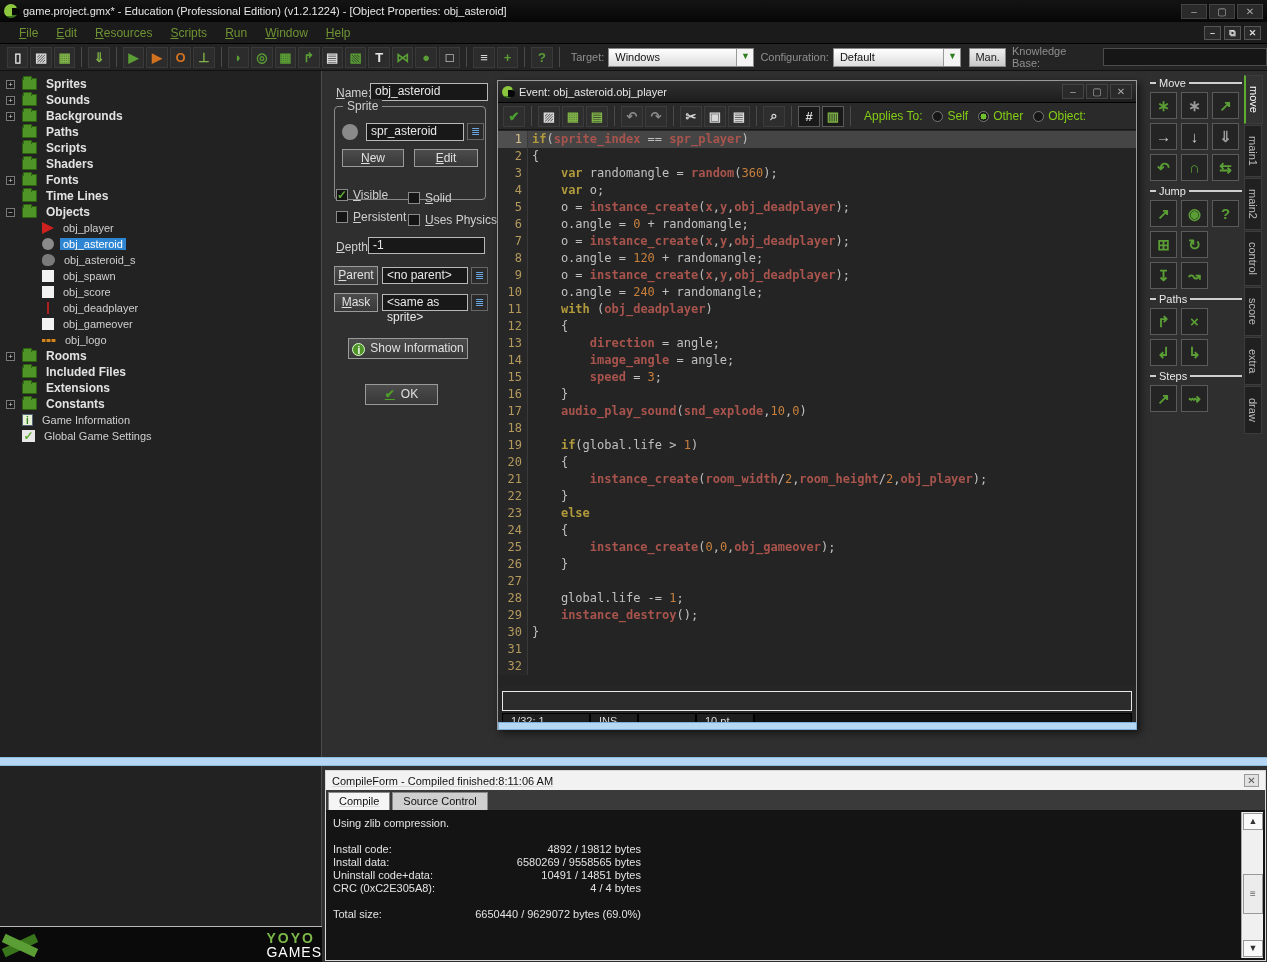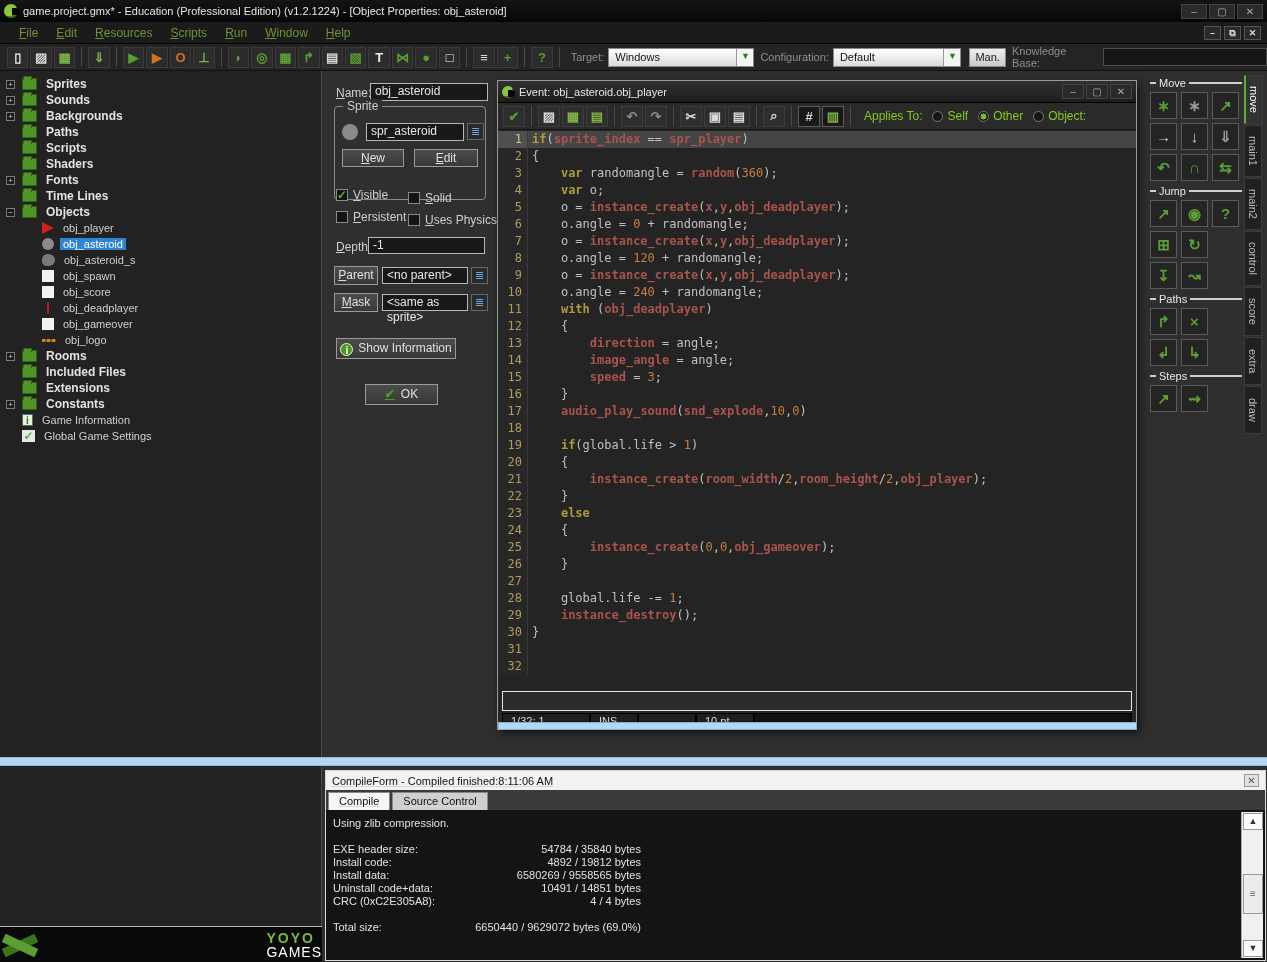--- a/index.html
+++ b/index.html
@@ -437,21 +437,21 @@
   <span class="pfield" style="left:368px; top:237px; width:117px; height:17px;">-1</span>
 
   <span class="pbtn" style="left:334px; top:266px; width:44px; height:19px; line-height:17px;">Parent</span>
   <span class="pfield" style="left:382px; top:267px; width:86px; height:17px;">&lt;no parent&gt;</span>
   <span class="menu-mini" style="left:471px; top:267px;">≣</span>
 
   <span class="pbtn" style="left:334px; top:293px; width:44px; height:19px; line-height:17px;">Mask</span>
   <span class="pfield" style="left:382px; top:294px; width:86px; height:17px;">&lt;same as sprite&gt;</span>
   <span class="menu-mini" style="left:471px; top:294px;">≣</span>
 
-  <span class="pbtn" style="left:336px; top:338px; width:120px; height:21px; line-height:19px;"><span class="info-ic">i</span><span>Show Information</span></span>
+  <span class="pbtn" style="left:348px; top:338px; width:120px; height:21px; line-height:19px;"><span class="info-ic">i</span><span>Show Information</span></span>
   <span class="pbtn" style="left:365px; top:384px; width:73px; height:21px; line-height:19px;"><span class="ok-check">✔</span><span style="display:inline-block" class="mn">OK</span></span>
 
   <div class="codewin">
     <div class="wtitle">
       <span class="gm-logo" style="width:12px;height:12px;"></span>
       <span class="title-text">Event: obj_asteroid.obj_player</span>
       <span class="win-ctrls">
         <span class="wbtn" style="width:22px">–</span>
         <span class="wbtn" style="width:22px">▢</span>
         <span class="wbtn" style="width:22px">✕</span>
@@ -770,21 +770,20 @@
       <span>CompileForm - Compiled finished:8:11:06 AM</span>
       <span class="cclose">✕</span>
     </div>
     <div class="ctabs" id="compile-tabs">
         <span class="ctab active">Compile</span>
         <span class="ctab">Source Control</span>
       </div>
     <div class="cbody" id="compile-body">
         <div class="cline">Using zlib compression.</div>
         <div class="cline">&nbsp;</div>
-        <div class="cline"><span class="lab">EXE header size:</span><span class="val">54784 / 35840 bytes</span></div>
         <div class="cline"><span class="lab">Install code:</span><span class="val">4892 / 19812 bytes</span></div>
         <div class="cline"><span class="lab">Install data:</span><span class="val">6580269 / 9558565 bytes</span></div>
         <div class="cline"><span class="lab">Uninstall code+data:</span><span class="val">10491 / 14851 bytes</span></div>
         <div class="cline"><span class="lab">CRC (0xC2E305A8):</span><span class="val">4 / 4 bytes</span></div>
         <div class="cline">&nbsp;</div>
         <div class="cline"><span class="lab">Total size:</span><span class="val">6650440 / 9629072 bytes (69.0%)</span></div>
       </div>
     <div class="cscroll">
       <span class="sbtn" style="top:1px;">▲</span>
       <span class="sthumb">≡</span>

